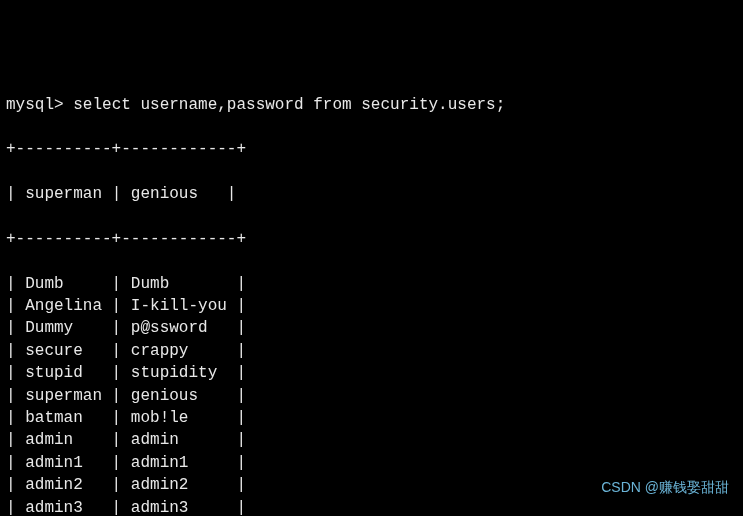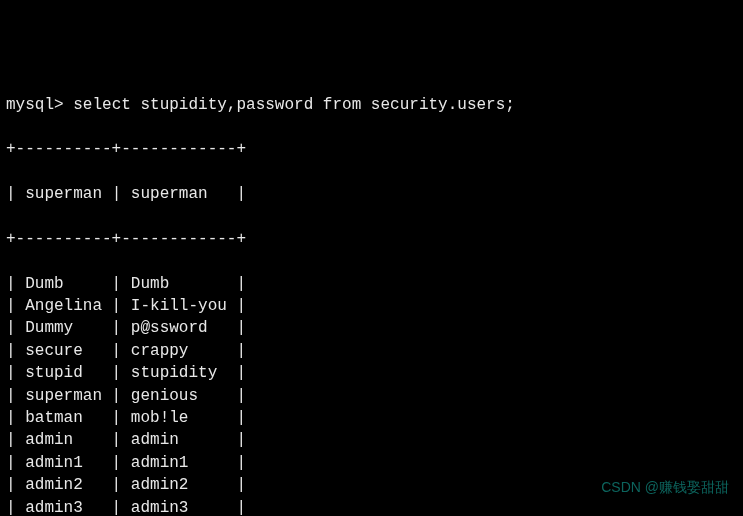--- a/index.html
+++ b/index.html
@@ -20,35 +20,35 @@
       overflow: hidden;
       white-space: pre;
     }
     .line {
       white-space: pre;
     }
     .watermark {
       position: absolute;
       bottom: 18px;
       right: 14px;
-      color: #0f766e;
+      color: #7dd3fc;
       font-family: Arial, sans-serif;
       font-size: 14px;
       opacity: 0.85;
       white-space: nowrap;
     }
   </style>
 </head>
 <body>
 
 
 
-<div class="line"><span>mysql&gt; </span><span>select stupidity,password from security.users;</span></div>
+<div class="line"><span>mysql&gt; </span><span>select username,password from security.users;</span></div>
 <div class="line">+----------+------------+</div>
-<div class="line"><span>| superman </span><span>| superman   |</span></div>
+<div class="line"><span>| superman </span><span>| genious   |</span></div>
 <div class="line">+----------+------------+</div>
 <div id="rows"><div class="line">| Dumb     | Dumb       |</div><div class="line">| Angelina | I-kill-you |</div><div class="line">| Dummy    | p@ssword   |</div><div class="line">| secure   | crappy     |</div><div class="line">| stupid   | stupidity  |</div><div class="line">| superman | genious    |</div><div class="line">| batman   | mob!le     |</div><div class="line">| admin    | admin      |</div><div class="line">| admin1   | admin1     |</div><div class="line">| admin2   | admin2     |</div><div class="line">| admin3   | admin3     |</div></div>
 
 
 
 
 
 <div class="watermark">CSDN @赚钱娶甜甜</div>
 
 

